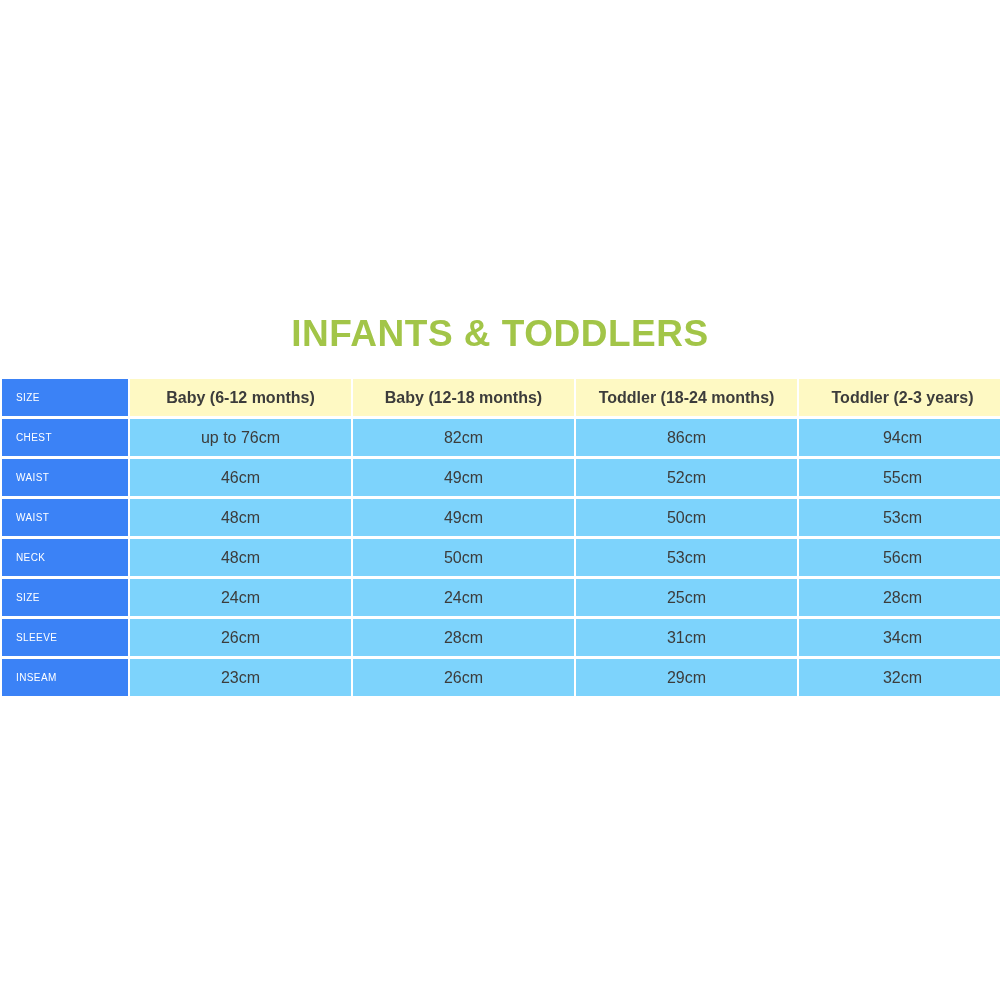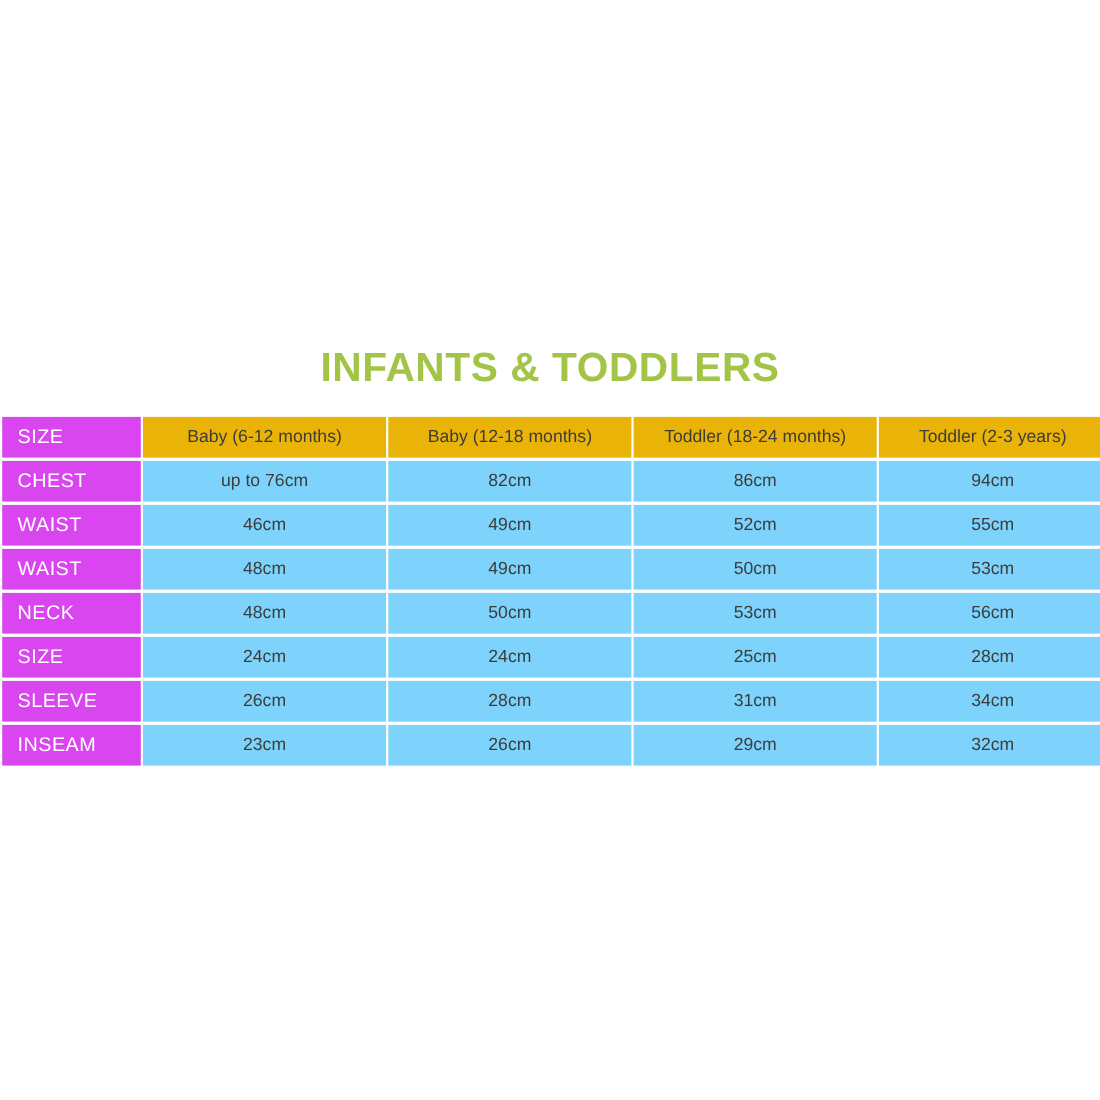--- a/index.html
+++ b/index.html
@@ -57,42 +57,43 @@
   }
 
   
   col.c-label { width: 126px; }
   col.c-data1 { width: 221px; }
   col.c-data2 { width: 221px; }
   col.c-data3 { width: 221px; }
   col.c-data4 { width: 207px; }
 
   .lbl {
-    background: #d946ef;
+    background: #3b82f6;
     color: #ffffff;
-    font-size: 18px;
+    font-size: 10px;
     font-weight: bold;
     letter-spacing: 0.4px;
     text-align: left;
     padding-left: 14px !important;
     white-space: nowrap;
   }
 
   .cell {
     background: #7dd3fc;
     color: #3c3c3b;
     font-size: 16px;
     text-align: center;
     white-space: nowrap;
   }
 
   .cell.head {
-    background: #eab308;
+    background: #fef9c3;
     color: #3c3c3b;
     font-size: 16px;
+    font-weight: bold;
   }
 </style>
 </head>
 <body>
 
 <div class="page">
 
   <div class="chart-title">INFANTS &amp; TODDLERS</div>
 
   <table class="size-table">

